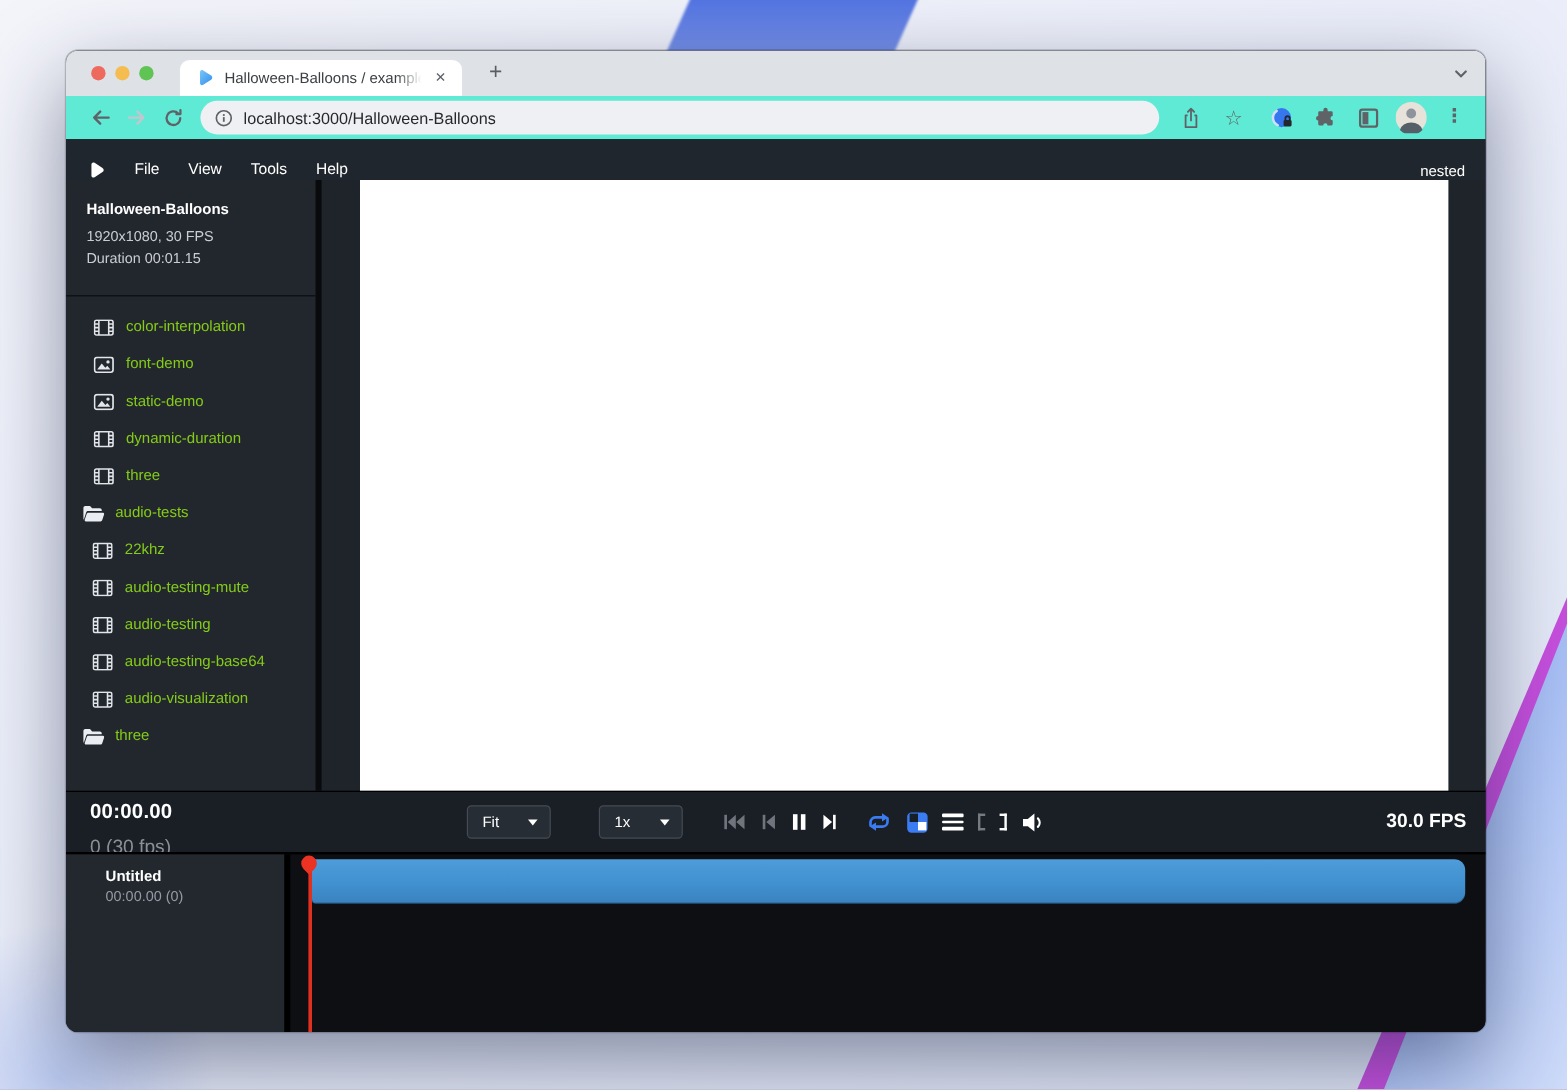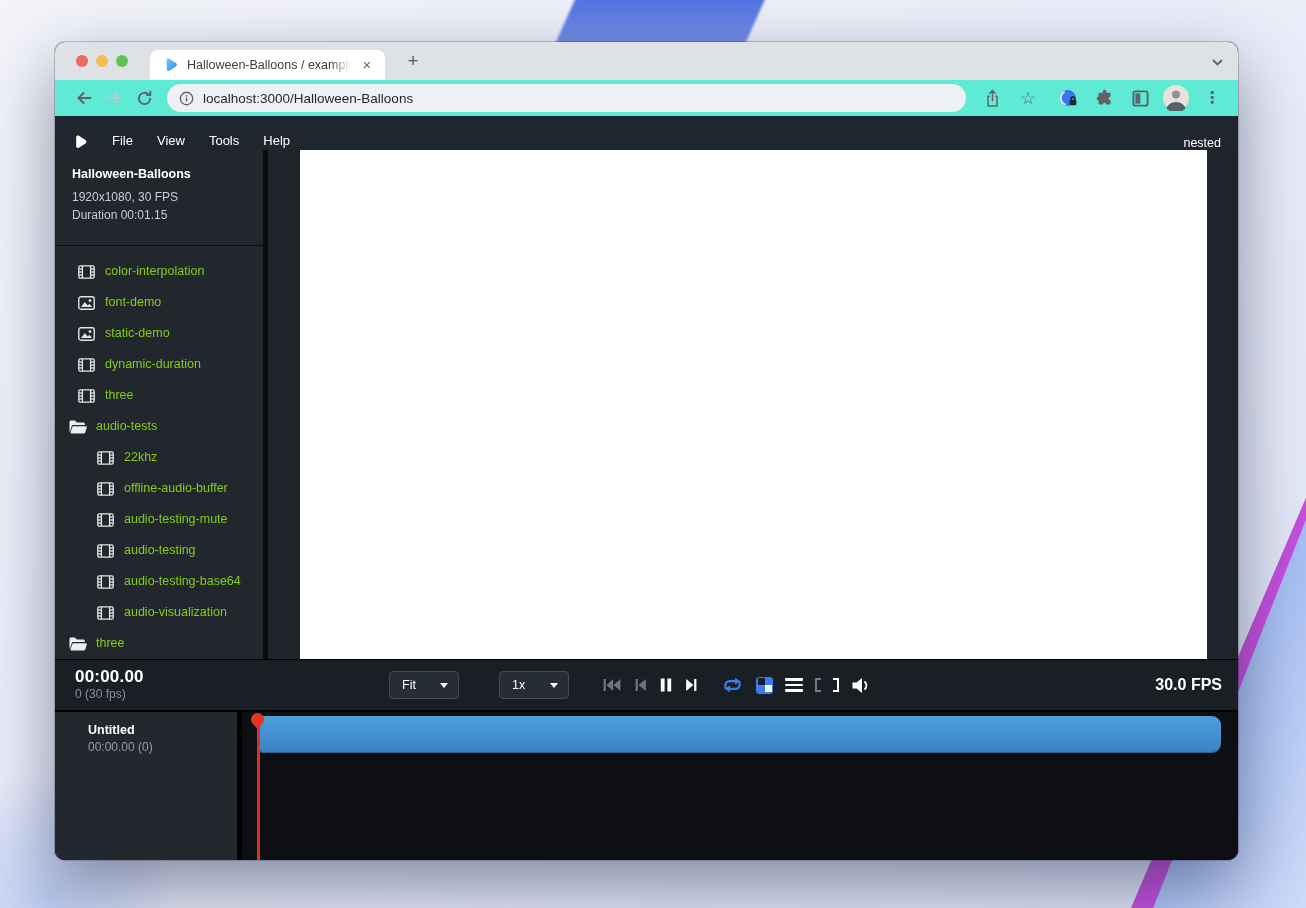--- a/index.html
+++ b/index.html
@@ -59,32 +59,32 @@
   
   .mainrow{flex:1;display:flex;min-height:0;background:#1f242b;}
   .sidebar{width:208px;background:#22272e;flex:none;display:flex;flex-direction:column;overflow:hidden;}
   .sb-header{height:97px;box-sizing:border-box;padding:17px 12px 0 17px;border-bottom:1px solid #0b0d10;}
   .sb-title{color:#fff;font-size:12.5px;font-weight:700;margin-bottom:7px;}
   .sb-line{color:#c9cdd3;font-size:12px;line-height:18px;}
   .sb-items{padding-top:10px;}
   .sb-item{display:flex;align-items:center;min-height:31px;padding-right:6px;}
   .sb-item.ind-0{padding-left:14px;}
   .sb-item.ind-1{padding-left:23px;}
-  .sb-item.ind-2{padding-left:42px;}
+  .sb-item.ind-2{padding-left:22px;}
   .sb-icon{width:18px;margin-right:9px;display:flex;align-items:center;flex:none;}
   .sb-label{color:#84cc16;font-size:12.5px;line-height:15px;word-break:break-word;}
   .vdivider{width:5px;background:#090a0c;flex:none;}
   .canvasarea{flex:1;display:flex;justify-content:center;align-items:flex-start;min-width:0;}
   .canvas{width:907px;height:511px;background:#ffffff;}
 
   
   .controls{height:50px;background:#1a1f25;position:relative;flex:none;border-top:1px solid #000;}
   .time-block{position:absolute;left:20px;top:7px;}
   .time-main{color:#fff;font-size:17px;font-weight:600;line-height:19px;letter-spacing:.2px;}
-  .time-sub{color:#8a9097;font-size:12px;margin-top:1px;}
+  .time-sub{color:#8a9097;font-size:16px;margin-top:12px;}
   .dd{position:absolute;top:11px;width:70px;height:28px;background:#272d34;border:1px solid #454b52;
     border-radius:4px;box-sizing:border-box;display:flex;align-items:center;padding:0 10px 0 12px;}
   .dd-fit{left:334px;}
   .dd-speed{left:444px;}
   .dd-label{color:#fff;font-size:12.5px;flex:1;}
   .caret{width:0;height:0;border-left:4.5px solid transparent;border-right:4.5px solid transparent;
     border-top:5px solid #fff;}
   .transport{position:absolute;left:547px;top:0;height:50px;display:flex;align-items:center;gap:13px;}
   .toggles{position:absolute;left:666px;top:0;height:50px;display:flex;align-items:center;gap:12px;}
   .tbtn{display:flex;align-items:center;justify-content:center;}
@@ -344,36 +344,20 @@
                   <line x1="4.4" y1="0.8" x2="4.4" y2="13.2"></line>
                   <line x1="12.6" y1="0.8" x2="12.6" y2="13.2"></line>
                   <line x1="0.8" y1="4" x2="4.4" y2="4"></line>
                   <line x1="0.8" y1="7" x2="4.4" y2="7"></line>
                   <line x1="0.8" y1="10" x2="4.4" y2="10"></line>
                   <line x1="12.6" y1="4" x2="16.2" y2="4"></line>
                   <line x1="12.6" y1="7" x2="16.2" y2="7"></line>
                   <line x1="12.6" y1="10" x2="16.2" y2="10"></line>
                 </svg>
               </span>
-    <span class="sb-label">offline-audio-buffer</span>
-  </div>
-            <div class="sb-item ind-2">
-    <span class="sb-icon">
-                <svg width="17" height="14" viewBox="0 0 17 14" fill="none" stroke="#e2e6ea" stroke-width="1.3">
-                  <rect x="0.8" y="0.8" width="15.4" height="12.4" rx="1.6"></rect>
-                  <line x1="4.4" y1="0.8" x2="4.4" y2="13.2"></line>
-                  <line x1="12.6" y1="0.8" x2="12.6" y2="13.2"></line>
-                  <line x1="0.8" y1="4" x2="4.4" y2="4"></line>
-                  <line x1="0.8" y1="7" x2="4.4" y2="7"></line>
-                  <line x1="0.8" y1="10" x2="4.4" y2="10"></line>
-                  <line x1="12.6" y1="4" x2="16.2" y2="4"></line>
-                  <line x1="12.6" y1="7" x2="16.2" y2="7"></line>
-                  <line x1="12.6" y1="10" x2="16.2" y2="10"></line>
-                </svg>
-              </span>
     <span class="sb-label">audio-testing-mute</span>
   </div>
             <div class="sb-item ind-2">
     <span class="sb-icon">
                 <svg width="17" height="14" viewBox="0 0 17 14" fill="none" stroke="#e2e6ea" stroke-width="1.3">
                   <rect x="0.8" y="0.8" width="15.4" height="12.4" rx="1.6"></rect>
                   <line x1="4.4" y1="0.8" x2="4.4" y2="13.2"></line>
                   <line x1="12.6" y1="0.8" x2="12.6" y2="13.2"></line>
                   <line x1="0.8" y1="4" x2="4.4" y2="4"></line>
                   <line x1="0.8" y1="7" x2="4.4" y2="7"></line>

